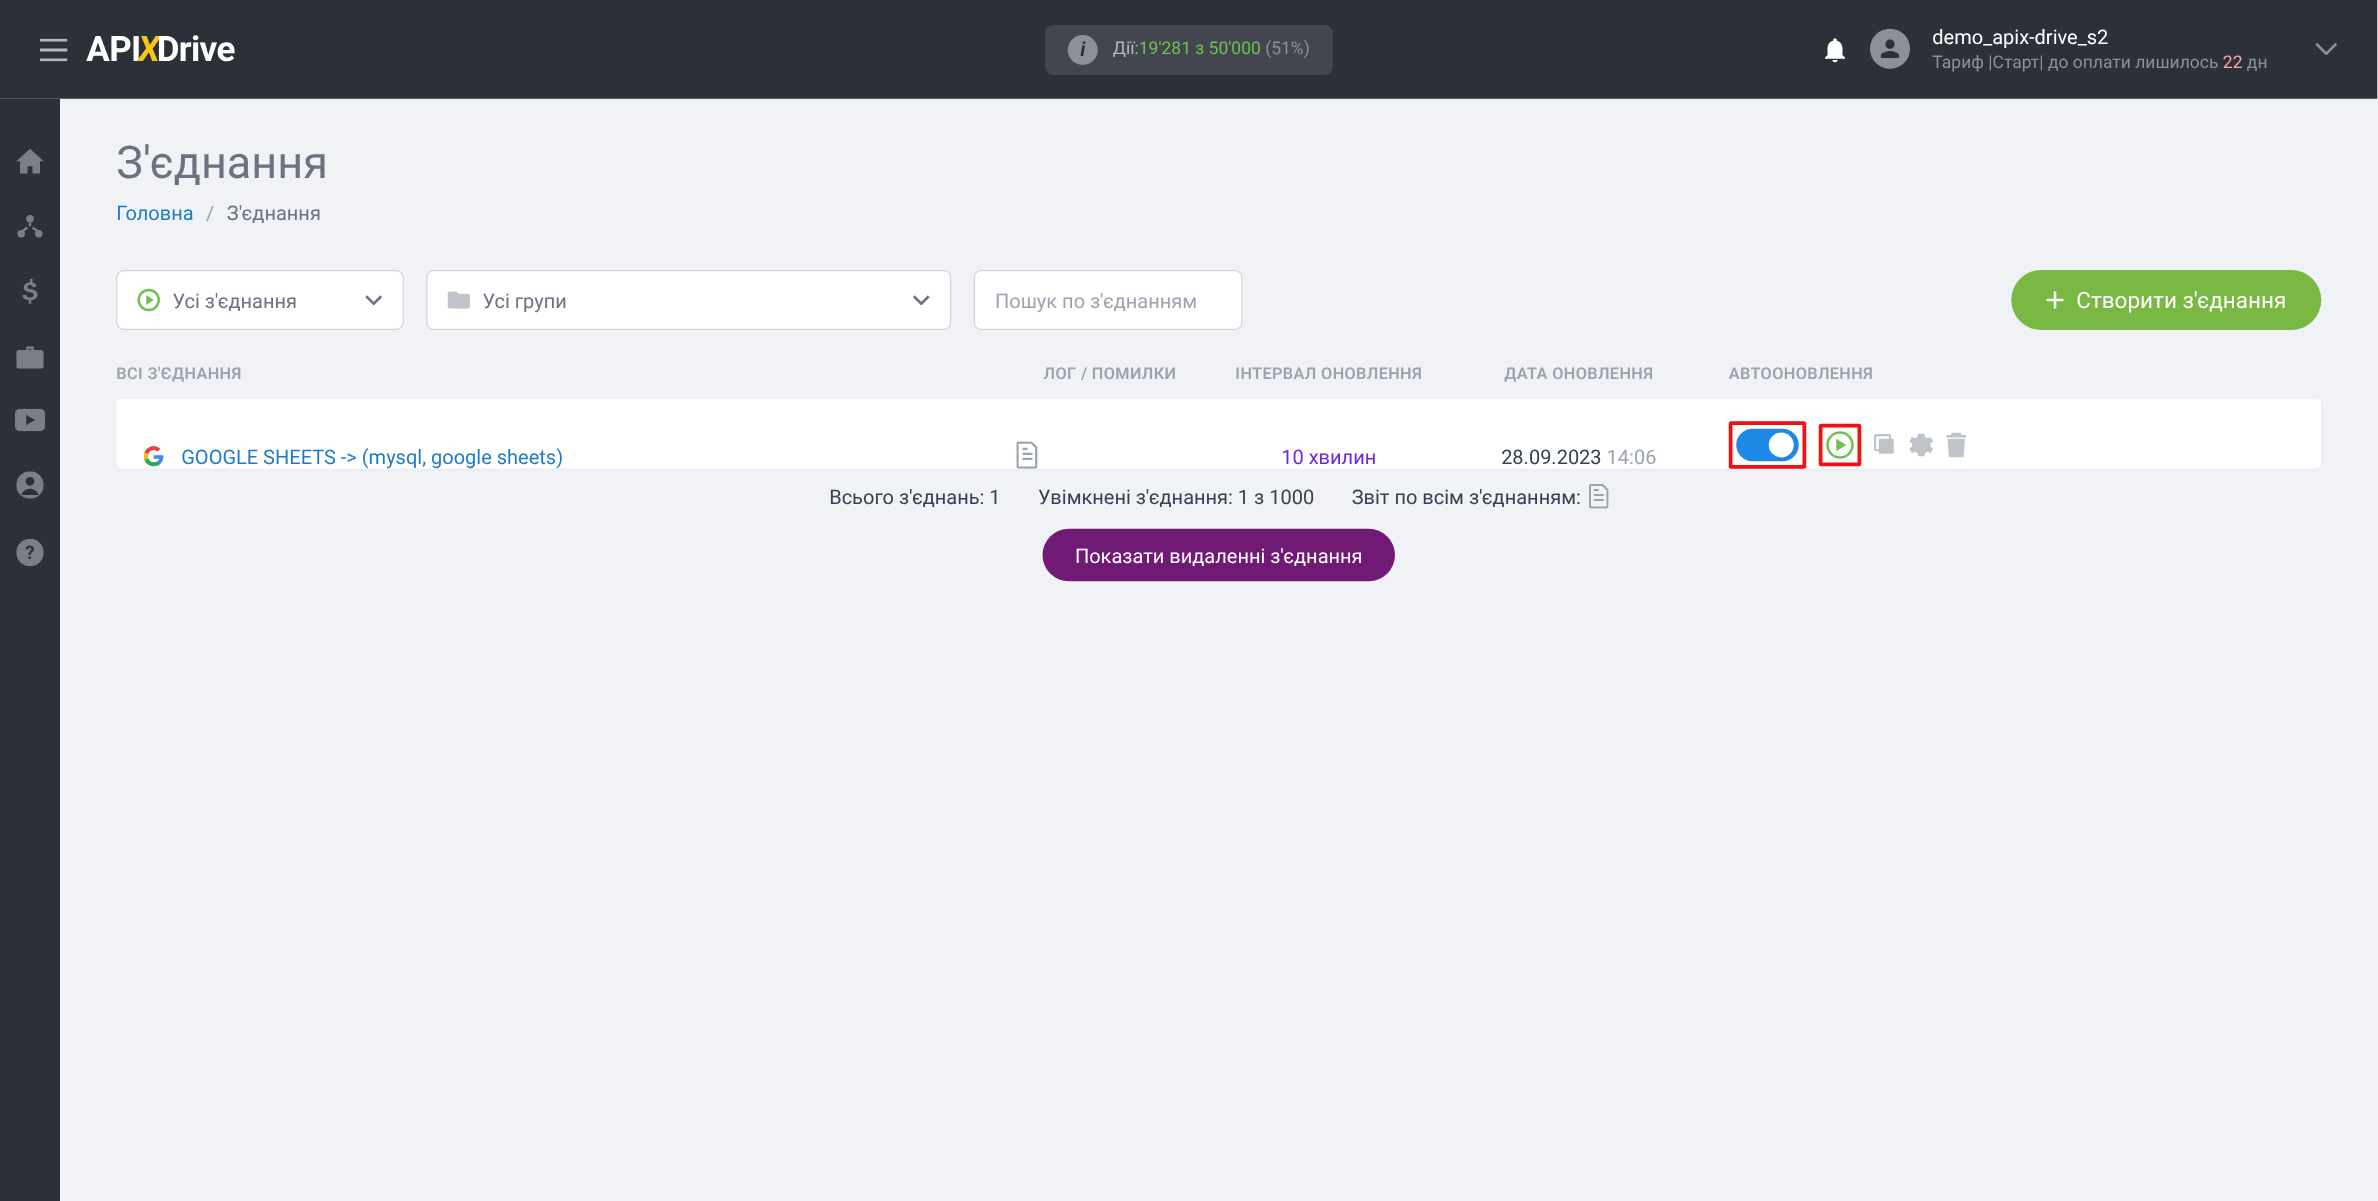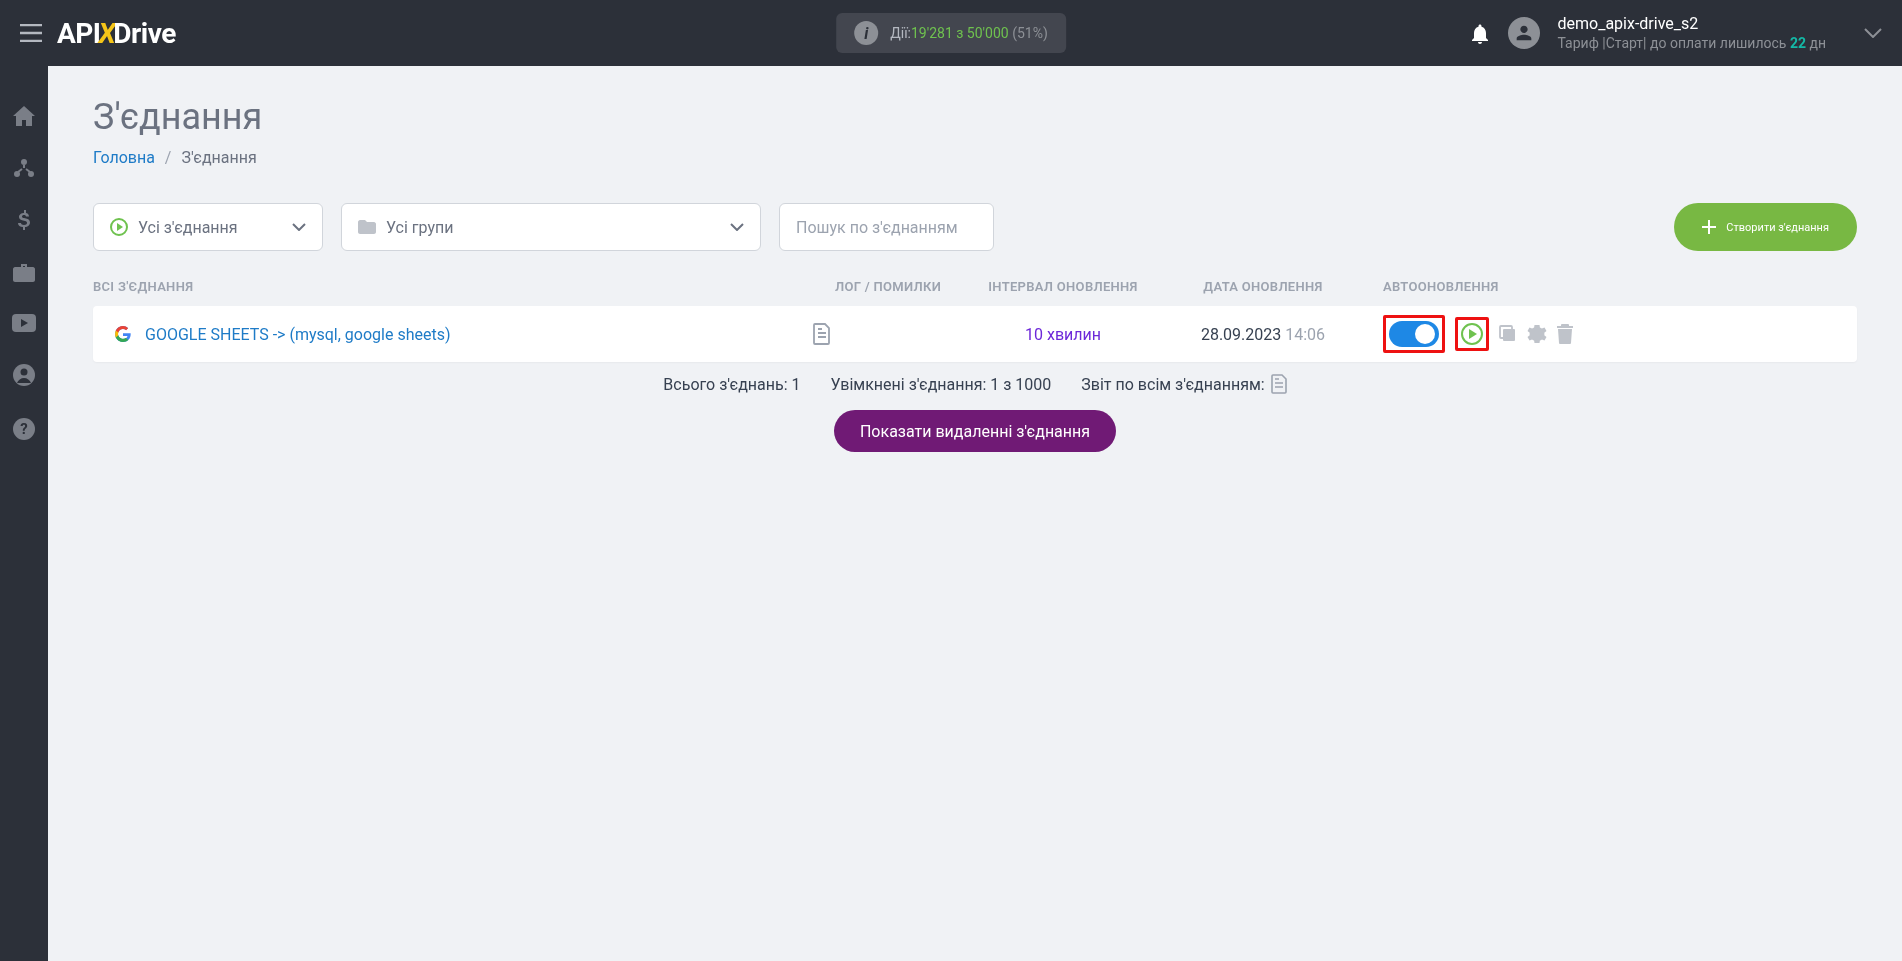--- a/index.html
+++ b/index.html
@@ -1,64 +1,64 @@
 <!DOCTYPE html>
 <html><head>
 <meta charset="utf-8">
 <style>
 *{box-sizing:border-box;margin:0;padding:0;font-family:-apple-system,BlinkMacSystemFont,'Segoe UI',Roboto,Arial,sans-serif}
 body{background:#f0f2f5;width:1902px;height:961px;overflow:hidden}
-.topbar{background:#2c3039;height:66px;display:flex;align-items:center;padding:0 20px;position:relative}
+.topbar{background:#2c3039;height:79px;display:flex;align-items:center;padding:0 32px;position:relative}
 .hamburger{color:#b4b8c0;font-size:22px;cursor:pointer;margin-right:15px}
 .logo{display:flex;align-items:center;font-size:28px;font-weight:700;color:#fff;letter-spacing:-.5px}
 .logo .x{color:#f5c518;font-style:italic;margin:0 -2px}
 .top-center{position:absolute;left:50%;transform:translateX(-50%);display:flex;align-items:center;gap:20px}
 .info-pill{background:#43464f;border-radius:6px;padding:8px 18px;display:flex;align-items:center;gap:12px}
 .info-icon{width:24px;height:24px;background:#8d9096;border-radius:50%;display:flex;align-items:center;justify-content:center;color:#2c3039;font-weight:700;font-style:italic;font-size:16px}
 .info-text{display:flex;line-height:1.3}
 .info-label{color:#b4b8c0;font-size:14px}
 .info-vals{font-size:14px}
 .info-vals .v1{color:#6fc24f}
 .info-vals .v2{color:#6fc24f}
 .info-vals .v3{color:#8d9096}
 .top-right{margin-left:auto;display:flex;align-items:center;gap:18px}
 .bell{color:#fff;font-size:20px}
 .avatar{width:32px;height:32px;background:#8d9096;border-radius:50%;display:flex;align-items:center;justify-content:center}
 .avatar svg{width:22px;height:22px;fill:#2c3039}
 .user-block{display:flex;flex-direction:column;line-height:1.3}
 .user-name{color:#fff;font-size:16px}
 .user-sub{color:#8d9096;font-size:14px}
-.user-sub b{color:#14b8a6;font-weight:700}
+.user-sub b{color:#fca5a5;font-weight:400}
 .chev{color:#8d9096;font-size:20px;margin-left:20px}
 .layout{display:flex;height:calc(100% - 62px)}
 .sidebar{width:48px;background:#2c3039;display:flex;flex-direction:column;align-items:center;padding-top:40px;gap:32px}
 .sidebar .nav-item{color:#7a7e87;font-size:20px;cursor:pointer}
 .main{flex:1;padding:30px 45px}
 .page-title{font-size:36px;color:#6b7280;font-weight:400;margin-bottom:10px}
 .breadcrumb{font-size:16px;margin-bottom:36px}
 .breadcrumb a{color:#1e7bc7;text-decoration:none}
 .breadcrumb .sep{color:#9ca3af;margin:0 6px}
 .breadcrumb .cur{color:#6b7280}
 .controls{display:flex;gap:18px;align-items:center}
 .select-box,.search-box{background:#fff;border:1px solid #d1d5db;border-radius:6px;height:48px;display:flex;align-items:center;padding:0 16px;font-size:16px;color:#6b7280}
 .select-box{justify-content:space-between;cursor:pointer}
 .select-box .lft{display:flex;align-items:center;gap:10px}
 .sb1{width:420px}
 .sb2{width:230px}
 .search-box{width:215px}
 .search-box input{border:none;outline:none;width:100%;font-size:16px;color:#374151}
 .search-box input::placeholder{color:#9ca3af}
-.create-btn{margin-left:auto;background:#78b843;color:#fff;border:none;border-radius:24px;height:48px;padding:0 28px;font-size:11px;cursor:pointer;display:flex;align-items:center;gap:10px}
+.create-btn{margin-left:auto;background:#78b843;color:#fff;border:none;border-radius:24px;height:48px;padding:0 28px;font-size:18px;cursor:pointer;display:flex;align-items:center;gap:10px}
 .table-head{display:flex;padding:28px 0 12px;font-size:13px;color:#9ca3af;font-weight:600;letter-spacing:.3px}
 .col-name{width:720px}
 .col-log{width:150px;text-align:center}
 .col-int{width:200px;text-align:center}
 .col-date{width:200px;text-align:center}
 .col-auto{width:150px;text-align:left;padding-left:20px}
-.row{background:#fff;border-radius:4px;height:56px;display:flex;align-items:center;box-shadow:0 1px 2px rgba(0,0,0,.04)}
+.row{background:#fff;border-radius:4px;height:56px;display:flex;align-items:flex-end;box-shadow:0 1px 2px rgba(0,0,0,.04)}
 .row-name{width:720px;display:flex;align-items:center;gap:12px;padding-left:20px}
 .g-icon{width:20px;height:20px}
 .row-name a{color:#1e7bc7;text-decoration:none;font-size:16px}
 .row-log{width:150px;text-align:center;color:#9ca3af;font-size:20px}
 .row-int{width:200px;text-align:center;color:#6d28d9;font-size:16px}
 .row-date{width:200px;text-align:center;font-size:16px}
 .row-date .d{color:#374151}
 .row-date .t{color:#9ca3af}
 .row-actions{flex:1;display:flex;align-items:center;gap:10px;padding-left:20px}
 .redbox{border:3px solid #e11;padding:3px;border-radius:2px}

